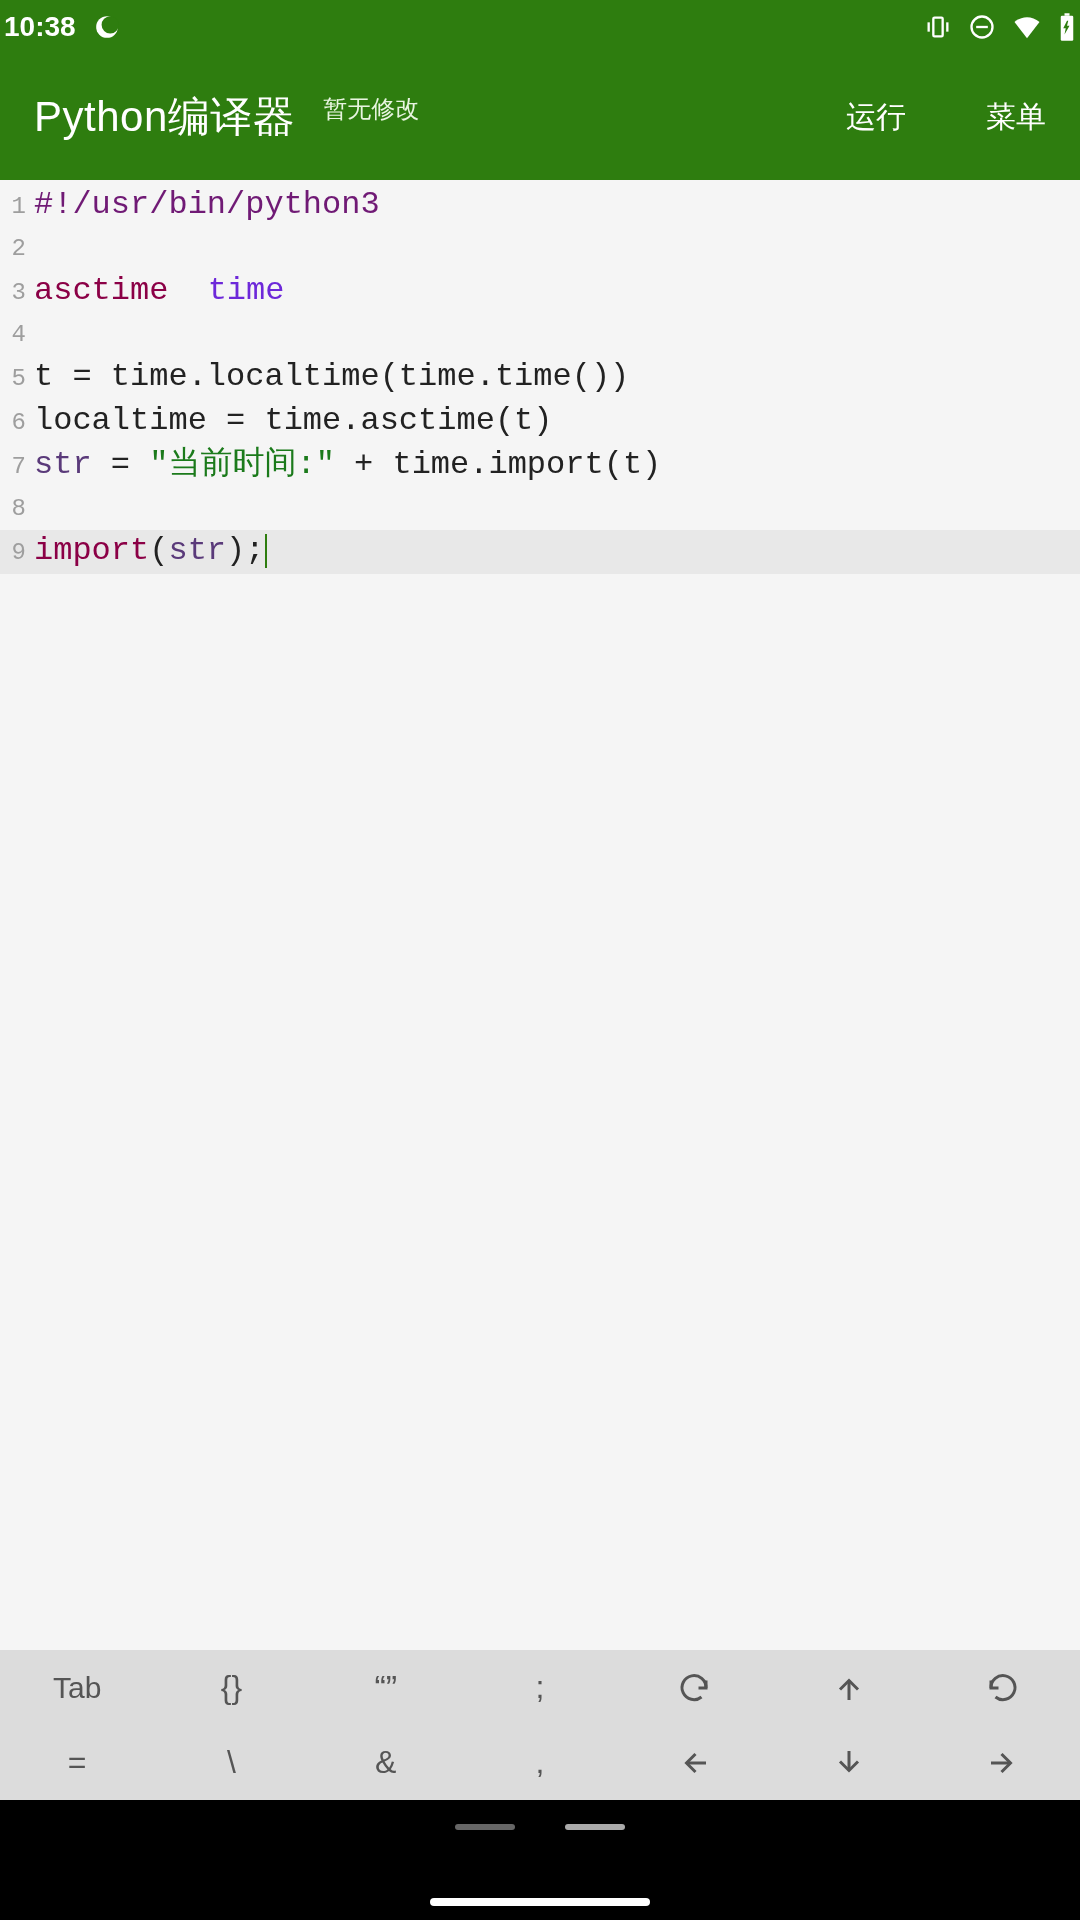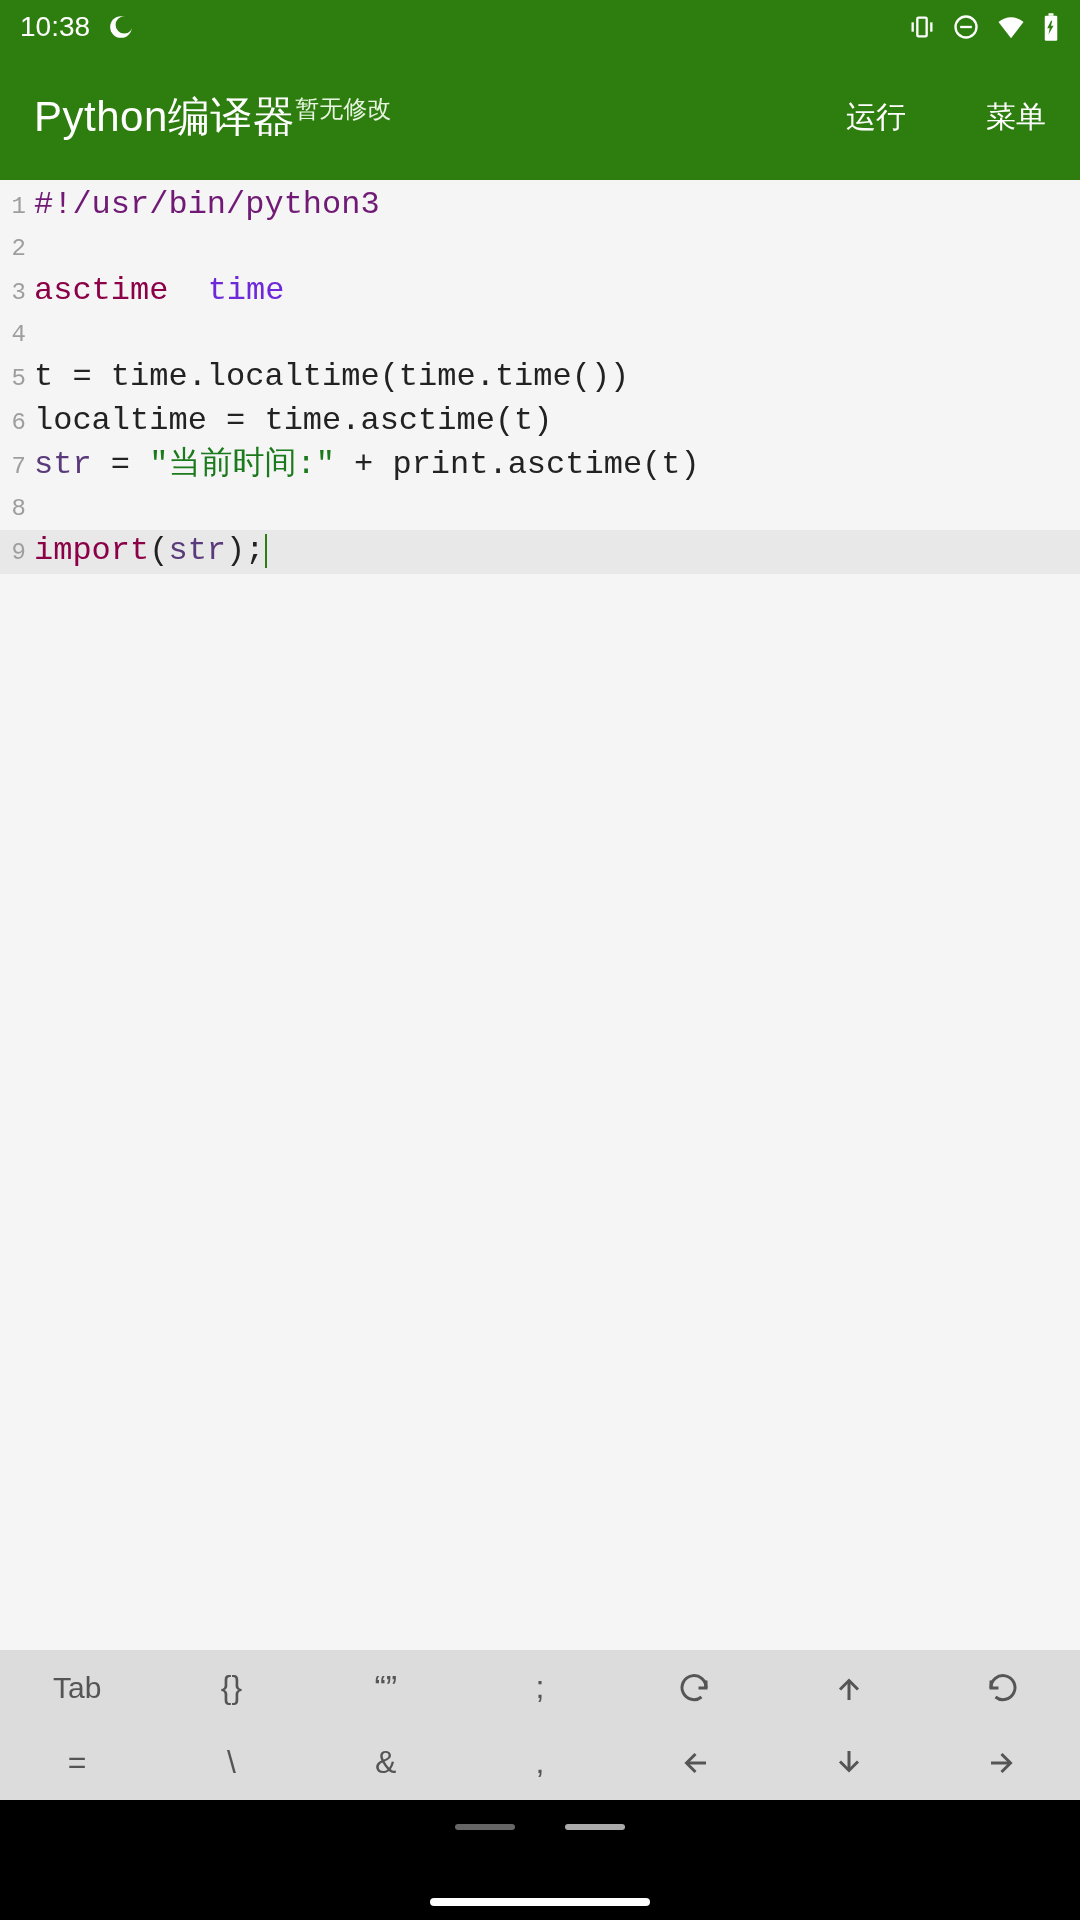--- a/index.html
+++ b/index.html
@@ -5,40 +5,40 @@
   * { margin: 0; padding: 0; box-sizing: border-box; }
   html, body { width: 1080px; height: 1920px; font-family: sans-serif; overflow: hidden; background: #fff; }
   
   .status-bar {
     height: 54px;
     background: #2e7d0f;
     color: #fff;
     display: flex;
     align-items: center;
     justify-content: space-between;
-    padding: 0 20px;
+    padding: 0 4px;
     font-size: 28px;
-    font-weight: 400;
+    font-weight: 700;
   }
   .status-left { display: flex; align-items: center; gap: 18px; }
   .status-right { display: flex; align-items: center; gap: 16px; }
   .status-icon { display: inline-flex; align-items: center; }
   
   .app-bar {
     height: 126px;
     background: #2e7d0f;
     color: #fff;
     display: flex;
     align-items: center;
     justify-content: space-between;
     padding: 0 34px;
   }
   .app-title-block { display: flex; flex-direction: row; }
   .app-title { font-size: 42px; font-weight: 500; letter-spacing: 0.5px; }
-  .app-subtitle { font-size: 24px; margin-top: 4px; font-weight: 400; color: #e8f5e0; }
+  .app-subtitle { font-size: 24px; margin-top: 4px; font-weight: 400; color: #e8f5e0; margin-left: 28px; }
   .app-actions { display: flex; gap: 80px; font-size: 30px; font-weight: 400; justify-content: flex-end; }
   .app-action { cursor: pointer; }
   
   .editor {
     height: 1470px;
     background: #f5f5f5;
     font-family: "Courier New", monospace;
     font-size: 32px;
     line-height: 42px;
     overflow: hidden;
@@ -194,21 +194,21 @@
     <div class="code-line">
       <div class="gutter">5</div>
       <div class="code"><span>t = time.localtime(time.time())</span></div>
     </div>
     <div class="code-line">
       <div class="gutter">6</div>
       <div class="code"><span>localtime = time.asctime(t)</span></div>
     </div>
     <div class="code-line">
       <div class="gutter">7</div>
-      <div class="code"><span class="tk-ident">str</span><span> = </span><span class="tk-string">"当前时间:"</span><span> + print.asctime(t)</span></div>
+      <div class="code"><span class="tk-ident">str</span><span> = </span><span class="tk-string">"当前时间:"</span><span> + time.import(t)</span></div>
     </div>
     <div class="code-line">
       <div class="gutter">8</div>
       <div class="code"></div>
     </div>
     <div class="code-line current">
       <div class="gutter">9</div>
       <div class="code"><span class="tk-builtin">import</span><span>(</span><span class="tk-ident">str</span><span>);</span><span class="cursor"></span></div>
     </div>
   </div>

